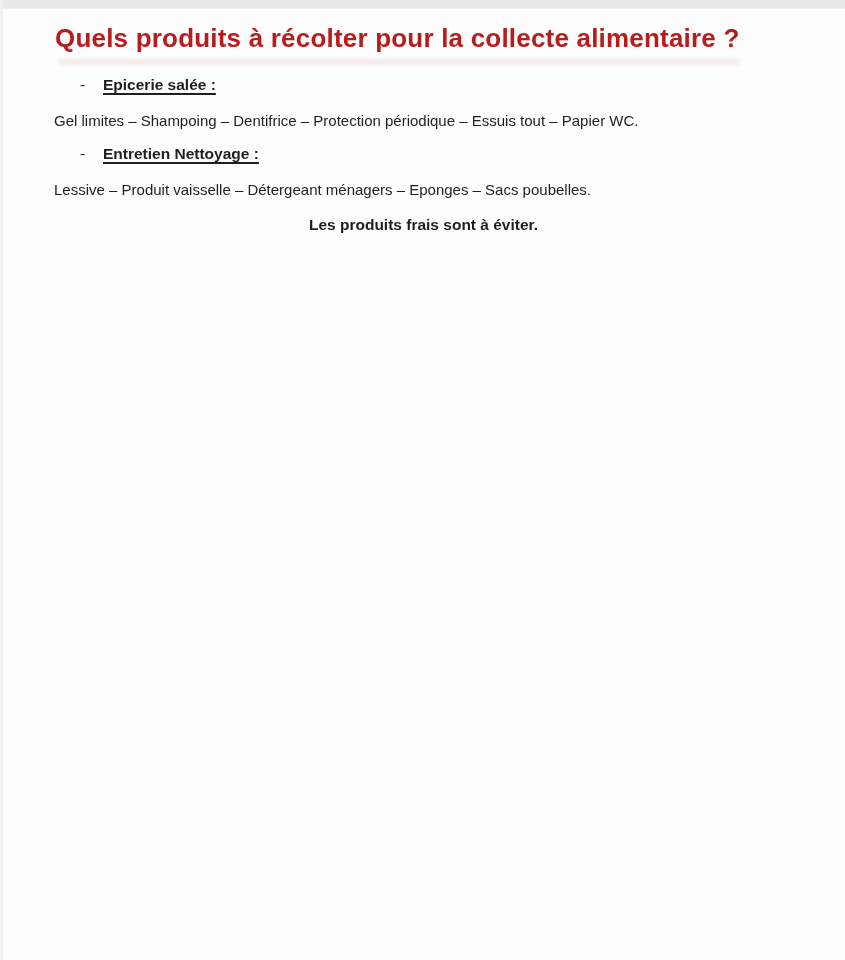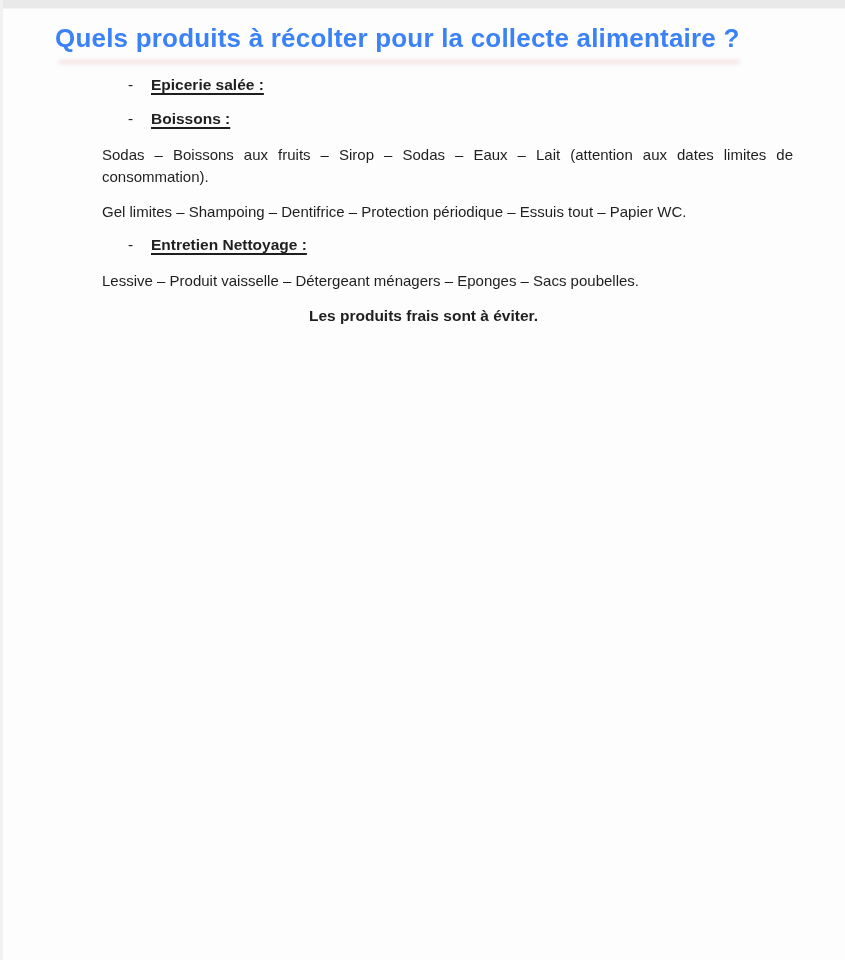--- a/index.html
+++ b/index.html
@@ -39,21 +39,20 @@
   .title-smear {
     height: 4px;
     margin: 4px 105px 0 58px;
     background: #c0272d;
     opacity: 0.13;
     filter: blur(2px);
     border-radius: 2px;
   }
   .sections {
     margin-top: 12px;
-    margin-left: 48px;
   }
   .heading-row {
     margin: 0 52px 16px 80px;
     font-size: 15.5px;
     line-height: 18px;
     font-weight: bold;
   }
   .bullet-dash {
     display: inline-block;
     width: 23px;
@@ -77,33 +76,29 @@
     font-weight: bold;
     text-align: center;
   }
 </style>
 </head>
 <body>
 
 <div class="photo-top-edge"></div>
 <div class="photo-left-edge"></div>
 
-<h1 class="doc-title" style="color: #3b82f6;">Quels produits à récolter pour la collecte alimentaire ?</h1>
+<h1 class="doc-title" style="color: #b91c1c;">Quels produits à récolter pour la collecte alimentaire ?</h1>
 
 <div class="title-smear"></div>
 
 <div class="sections" id="sections">
     <div>
       <div class="heading-row"><span class="bullet-dash">-</span><span class="heading-text">Epicerie salée :</span></div>
     </div>
     <div>
-    </div>
-    <div>
-      <div class="heading-row"><span class="bullet-dash">-</span><span class="heading-text">Boissons :</span></div>
-      <p class="body-text">Sodas – Boissons aux fruits – Sirop – Sodas – Eaux – Lait (attention aux dates limites de consommation).</p>
     </div>
     <div>
       <p class="body-text">Gel limites – Shampoing – Dentifrice – Protection périodique – Essuis tout – Papier WC.</p>
     </div>
     <div>
       <div class="heading-row"><span class="bullet-dash">-</span><span class="heading-text">Entretien Nettoyage :</span></div>
       <p class="body-text">Lessive – Produit vaisselle – Détergeant ménagers – Eponges – Sacs poubelles.</p>
     </div>
   </div>
 

